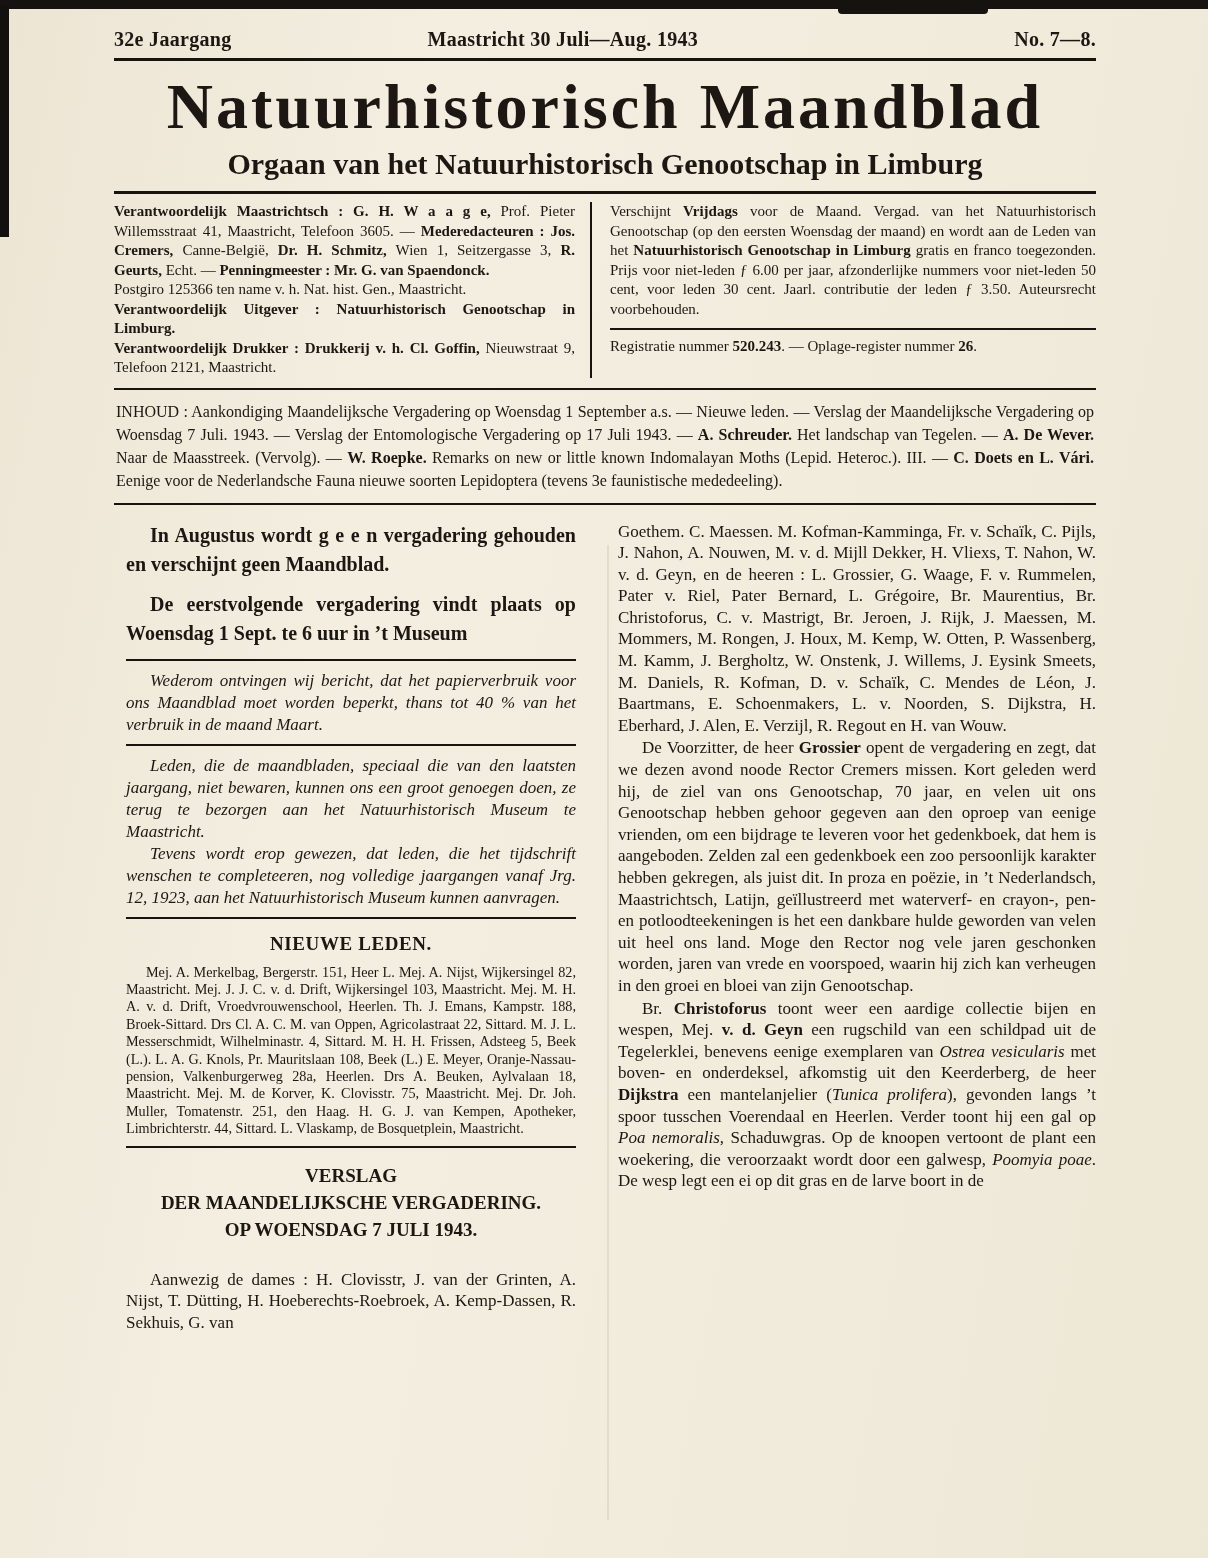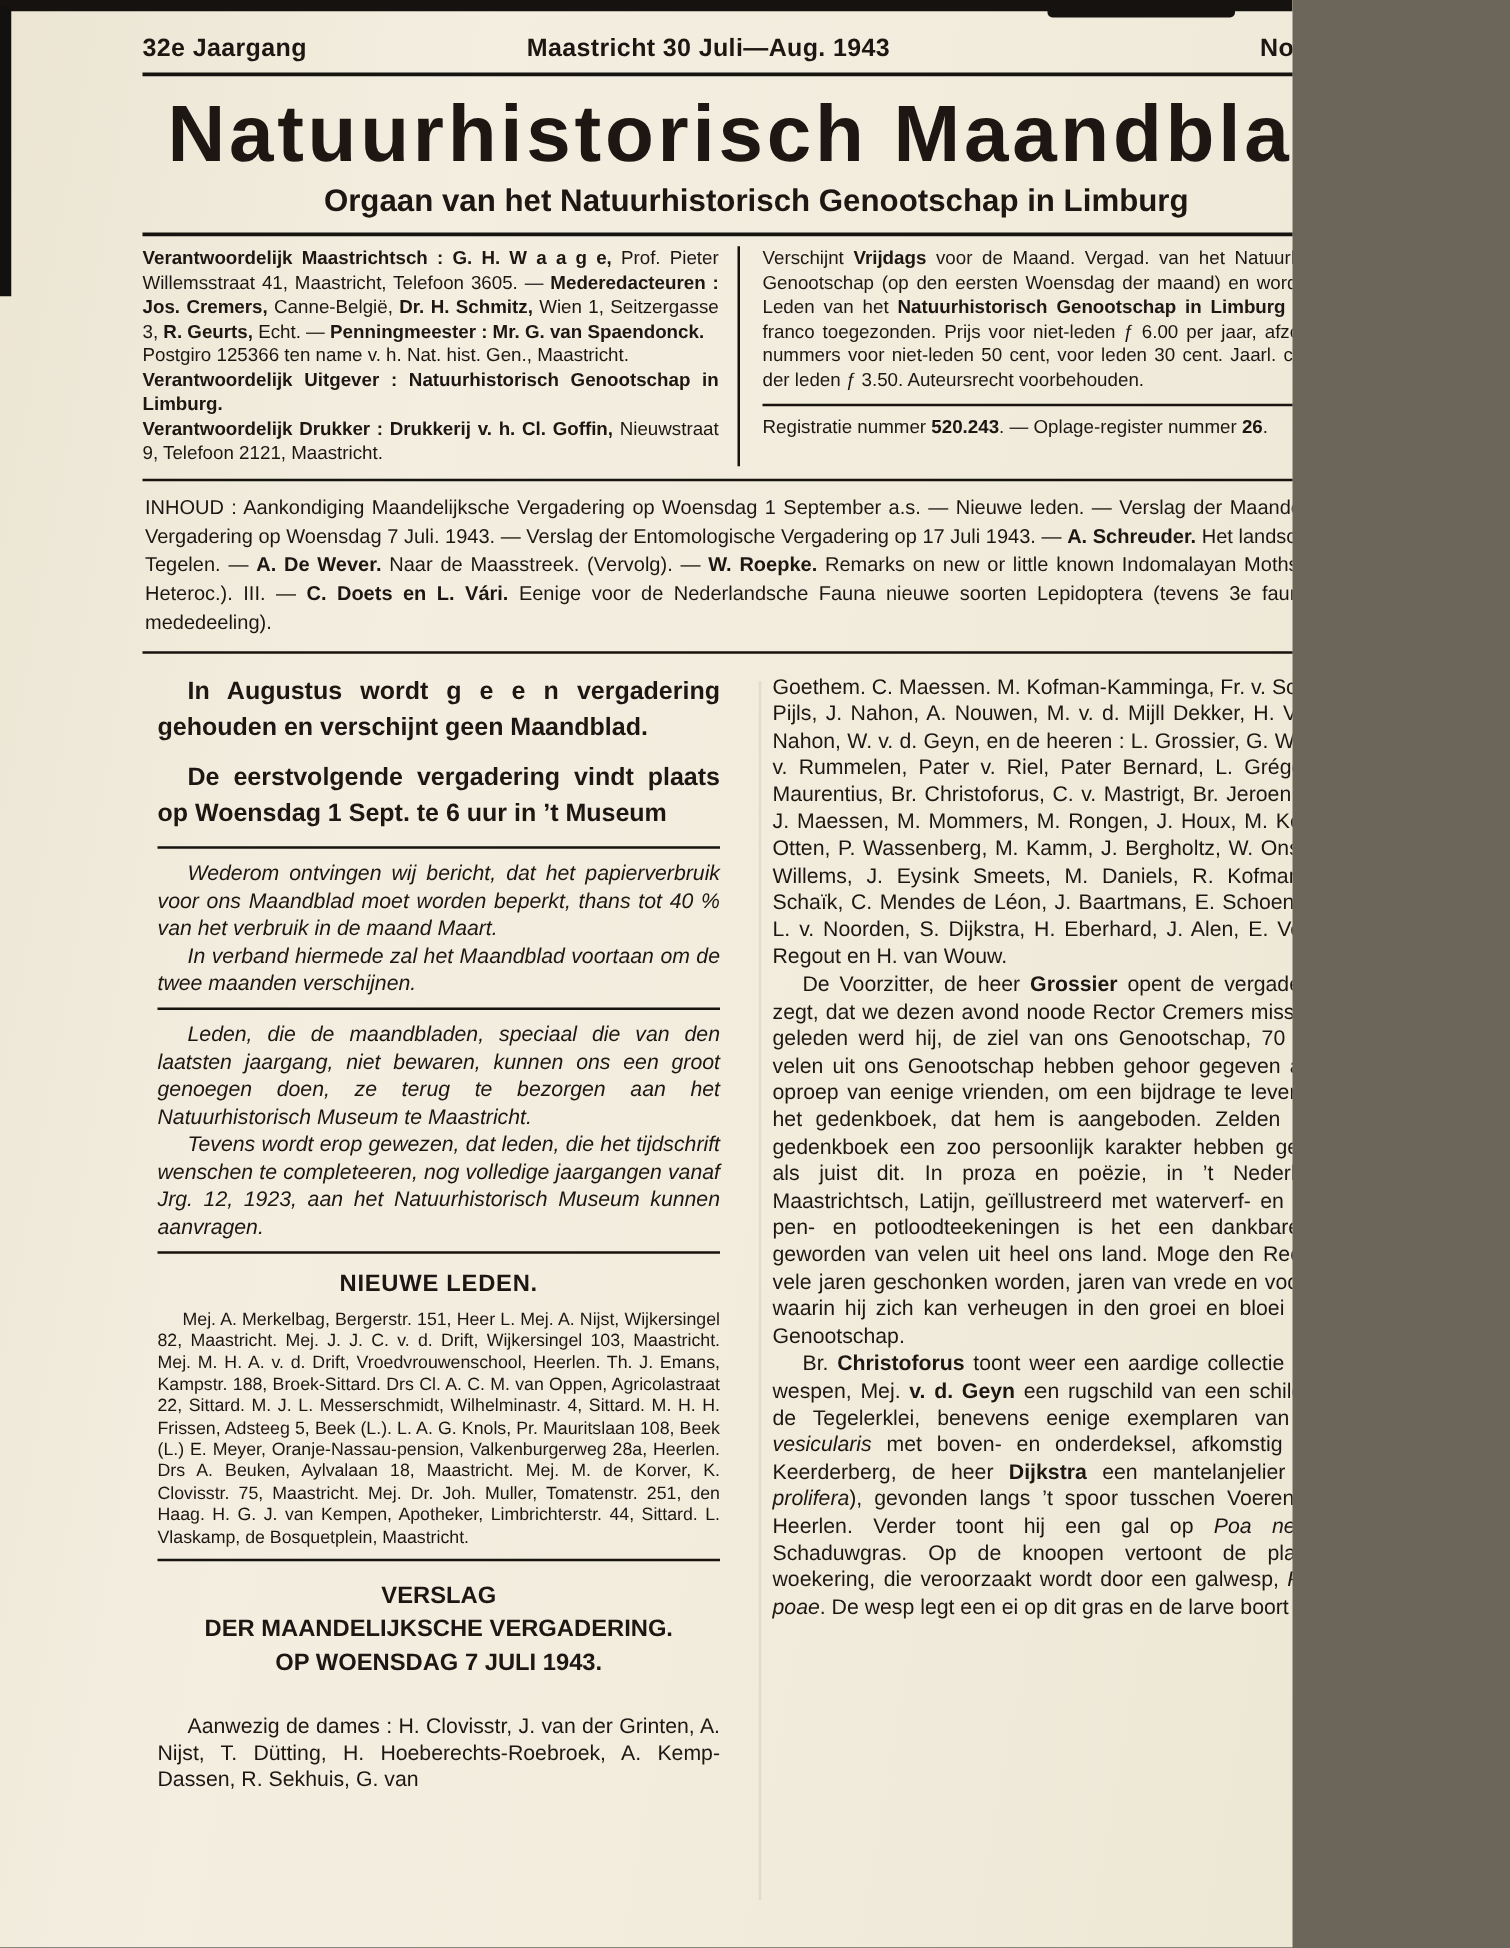--- a/index.html
+++ b/index.html
@@ -1,20 +1,20 @@
 <!DOCTYPE html>
 <html><head>
 <meta charset="utf-8">
 <style>
   html,body{margin:0;padding:0;background:#6b6659;}
   .page{
     position:relative;
-    width:1034px;height:1558px;
+    width:1208px;height:1558px;
     background:linear-gradient(100deg,#ece5d4 0%,#f3eee0 30%,#f2ecdd 60%,#ede7d6 100%);
-    font-family:Liberation Sans, sans-serif;
+    font-family:Liberation Serif, serif;
     color:#1c1712;
     overflow:hidden;
   }
   
   .scan-top{position:absolute;top:0;left:0;width:100%;height:9px;background:#16120f;}
   .scan-top-blob{position:absolute;top:0;left:838px;width:150px;height:14px;background:#16120f;border-radius:0 0 4px 4px;}
   .scan-left{position:absolute;top:5px;left:0;width:9px;height:232px;background:#131110;}
   .crease{position:absolute;left:607px;top:545px;width:2px;height:975px;background:rgba(90,78,56,0.10);}
 
   .content{position:absolute;left:114px;top:28px;width:982px;}
@@ -25,21 +25,21 @@
   .rule{border:none;margin:0;background:#17130e;}
   .rule-under-issue{height:3px;margin-top:7px;}
   .rule-under-subtitle{height:3px;}
   .rule-full{height:2px;}
 
   .masthead-title{
     font-size:64px;font-weight:bold;text-align:center;
     letter-spacing:3px;line-height:1.0;margin-top:14px;
     white-space:nowrap;
   }
-  .masthead-subtitle{font-size:25px;font-weight:bold;text-align:center;margin:8px 0 10px;}
+  .masthead-subtitle{font-size:30px;font-weight:bold;text-align:center;margin:8px 0 10px;}
 
   .colophon{display:flex;font-size:15px;line-height:19.5px;text-align:justify;padding:8px 0 10px;}
   .colophon p{margin:0;}
   .colophon-left{width:476px;padding-right:15px;box-sizing:border-box;}
   .colophon-right{width:506px;padding-left:18px;border-left:2px solid #17130e;box-sizing:border-box;}
   .reg-rule{height:2px;background:#17130e;margin:9px 0 7px;}
 
   .inhoud{font-size:16px;line-height:23px;text-align:justify;padding:10px 2px 11px;margin:0;}
 
   .body-cols{display:flex;margin-top:10px;}
@@ -106,21 +106,20 @@
     <div class="body-cols">
 
       <div class="col-left">
         <div class="announce">
           <p>In Augustus wordt g e e n vergadering gehouden en verschijnt geen Maandblad.</p>
           <p>De eerstvolgende vergadering vindt plaats op Woensdag 1 Sept. te 6 uur in ’t Museum</p>
         </div>
         <hr class="col-rule">
         <div class="notice">
           <p>Wederom ontvingen wij bericht, dat het papierverbruik voor ons Maandblad moet worden beperkt, thans tot 40 % van het verbruik in de maand Maart.</p>
-          <p>In verband hiermede zal het Maandblad voortaan om de twee maanden verschijnen.</p>
         </div>
         <hr class="col-rule">
         <div class="notice">
           <p>Leden, die de maandbladen, speciaal die van den laatsten jaargang, niet bewaren, kunnen ons een groot genoegen doen, ze terug te bezorgen aan het Natuurhistorisch Museum te Maastricht.</p>
           <p>Tevens wordt erop gewezen, dat leden, die het tijdschrift wenschen te completeeren, nog volledige jaargangen vanaf Jrg. 12, 1923, aan het Natuurhistorisch Museum kunnen aanvragen.</p>
         </div>
         <hr class="col-rule">
         <div class="section-heading">NIEUWE LEDEN.</div>
         <p class="members">Mej. A. Merkelbag, Bergerstr. 151, Heer L. Mej. A. Nijst, Wijkersingel 82, Maastricht. Mej. J. J. C. v. d. Drift, Wijkersingel 103, Maastricht. Mej. M. H. A. v. d. Drift, Vroedvrouwenschool, Heerlen. Th. J. Emans, Kampstr. 188, Broek-Sittard. Drs Cl. A. C. M. van Oppen, Agricolastraat 22, Sittard. M. J. L. Messerschmidt, Wilhelminastr. 4, Sittard. M. H. H. Frissen, Adsteeg 5, Beek (L.). L. A. G. Knols, Pr. Mauritslaan 108, Beek (L.) E. Meyer, Oranje-Nassau-pension, Valkenburgerweg 28a, Heerlen. Drs A. Beuken, Aylvalaan 18, Maastricht. Mej. M. de Korver, K. Clovisstr. 75, Maastricht. Mej. Dr. Joh. Muller, Tomatenstr. 251, den Haag. H. G. J. van Kempen, Apotheker, Limbrichterstr. 44, Sittard. L. Vlaskamp, de Bosquetplein, Maastricht.</p>
         <hr class="col-rule">

